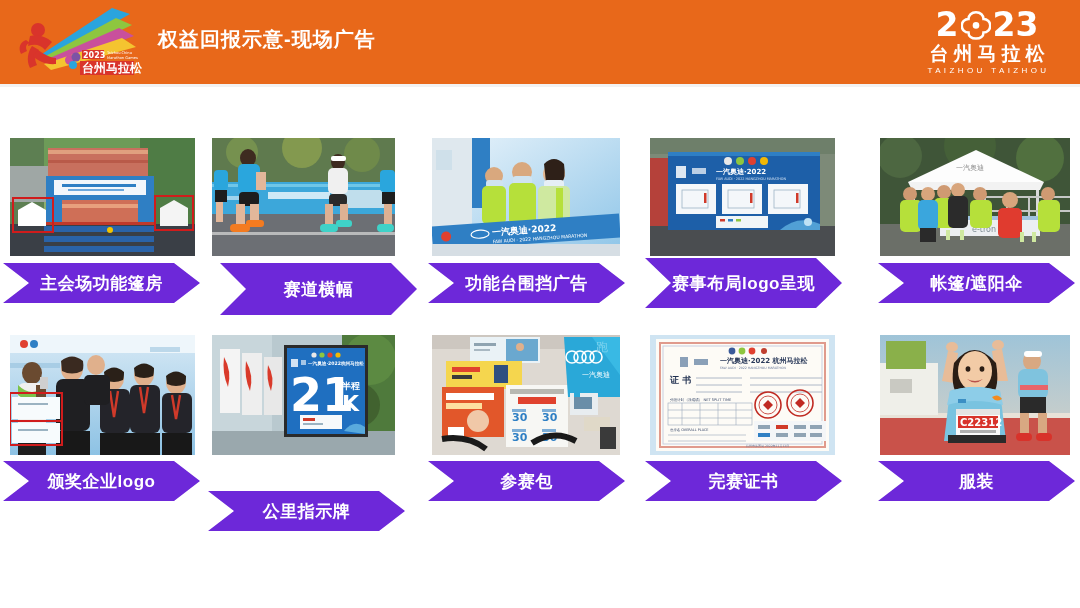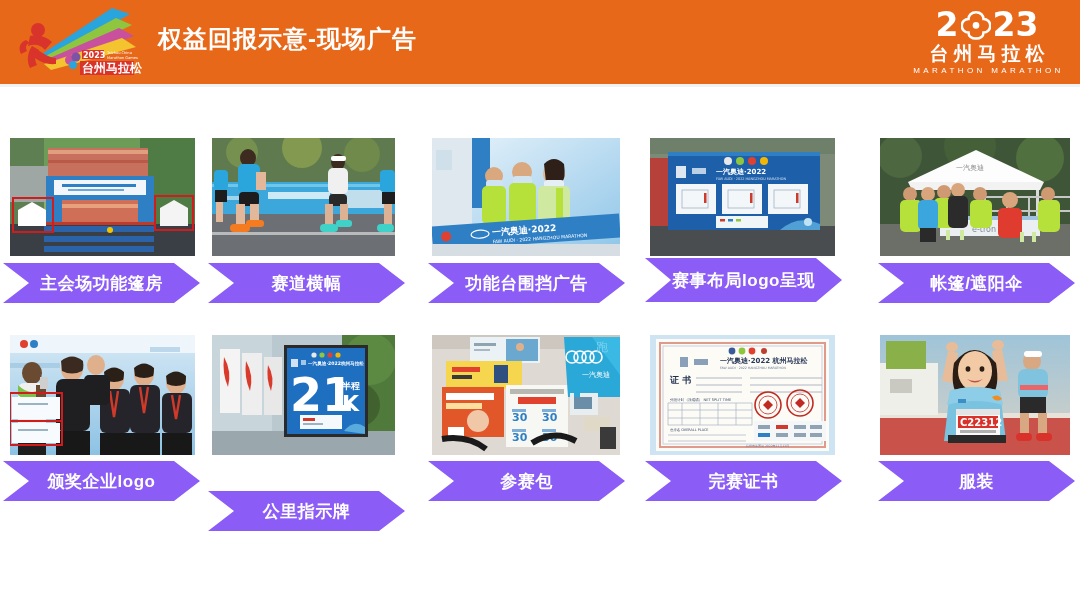--- a/index.html
+++ b/index.html
@@ -29,21 +29,21 @@
 
   
   .logo-left {
     position: absolute; left: 12px; top: 6px;
     width: 130px; height: 72px;
   }
   .logo-left svg { display: block; }
 
   .header-title {
     position: absolute; left: 158px; top: 17px;
-    font-size: 24px; font-weight: bold;
+    font-size: 20px; font-weight: bold;
     color: #ffffff; letter-spacing: 1px;
     line-height: 44px; white-space: nowrap;
   }
 
   
   .logo-right {
     position: absolute; right: 10px; top: 8px;
     width: 166px; height: 70px;
     text-align: center;
   }
@@ -73,21 +73,21 @@
   }
   .thumb {
     position: absolute;
     overflow: hidden;
     background: #dfe6ea;
   }
   .thumb svg { display: block; }
 
   .chev {
     position: absolute;
-    background: #8b5cf6;
+    background: #6d28d9;
     display: flex; align-items: center; justify-content: center;
     -webkit-clip-path: polygon(0 0, calc(100% - 26px) 0, 100% 50%, calc(100% - 26px) 100%, 0 100%, 26px 50%);
     clip-path: polygon(0 0, calc(100% - 26px) 0, 100% 50%, calc(100% - 26px) 100%, 0 100%, 26px 50%);
   }
   .chev-label {
     color: #ffffff;
     font-size: 17px;
     font-weight: bold;
     text-align: center;
     line-height: 23px;
@@ -136,21 +136,21 @@
     <div class="logo-right">
       <div class="year">
         <span class="d">2</span>
         <svg class="clover" viewBox="0 0 40 40">
           <path d="M20 3 C26 3 30 7 30 12 C35 12 39 16 39 21 C39 26 35 30 30 30 C30 35 26 38 20 38 C14 38 10 35 10 30 C5 30 1 26 1 21 C1 16 5 12 10 12 C10 7 14 3 20 3 Z" fill="none" stroke="#ffffff" stroke-width="3.4"></path>
           <circle cx="20" cy="20.5" r="4.4" fill="#ffffff"></circle>
         </svg>
         <span class="d">23</span>
       </div>
       <div class="cn">台州马拉松</div>
-      <div class="en">MARATHON MARATHON</div>
+      <div class="en">TAIZHOU TAIZHOU</div>
     </div>
   </div>
   <div class="header-underline"></div>
 
   <div class="card">
     <div class="thumb" style="left:10px; top:138px; width:185px; height:118px;">
       <svg width="185" height="118" viewBox="0 0 185 118">
         <rect width="185" height="118" fill="#8fae6e"></rect>
         <rect x="0" y="0" width="185" height="34" fill="#6d9b58"></rect>
         <rect x="130" y="0" width="55" height="118" fill="#4f7c45"></rect>
@@ -228,21 +228,21 @@
         <rect x="2" y="32" width="14" height="20" rx="4" fill="#2aa6dd"></rect>
         <rect x="3" y="52" width="12" height="12" fill="#1d1d1d"></rect>
         <rect x="4" y="64" width="7" height="20" fill="#e2b79a"></rect>
 
         <rect x="168" y="32" width="15" height="22" rx="4" fill="#2aa6dd"></rect>
         <rect x="170" y="54" width="13" height="12" fill="#1d1d1d"></rect>
         <rect x="172" y="66" width="8" height="22" fill="#ddb193"></rect>
         <rect x="165" y="86" width="17" height="8" rx="4" fill="#3fd2c8"></rect>
       </svg>
     </div>
-    <div class="chev" style="left:208px; top:263px; width:197px; height:40px;">
+    <div class="chev" style="left:220px; top:263px; width:197px; height:52px;">
       <span class="chev-label">赛道横幅</span>
     </div>
   </div>
 
   <div class="card">
     <div class="thumb" style="left:432px; top:138px; width:188px; height:118px;">
       <svg width="188" height="118" viewBox="0 0 188 118">
         <defs>
           <linearGradient id="g3" x1="0" y1="0" x2="1" y2="1">
             <stop offset="0%" stop-color="#eaf4fb"></stop>
@@ -330,21 +330,21 @@
             <rect x="78" y="81" width="5" height="2.5"></rect>
           </g>
         <g fill="#8ec63f">
             <rect x="86" y="81" width="5" height="2.5"></rect>
           </g>
 
         <path d="M130 92 q18 -16 40 -6 l0 6 Z" fill="#5fb0e0" opacity="0.8"></path>
         <circle cx="158" cy="84" r="4" fill="#bfe2f5"></circle>
       </svg>
     </div>
-    <div class="chev" style="left:645px; top:258px; width:197px; height:44px;">
+    <div class="chev" style="left:645px; top:258px; width:197px; height:50px;">
       <span class="chev-label">赛事布局logo呈现</span>
     </div>
   </div>
 
   <div class="card">
     <div class="thumb" style="left:880px; top:138px; width:190px; height:118px;">
       <svg width="190" height="118" viewBox="0 0 190 118">
         <rect width="190" height="118" fill="#3f5538"></rect>
         <circle cx="20" cy="18" r="22" fill="#4d6741"></circle>
         <circle cx="90" cy="8" r="26" fill="#456038"></circle>

